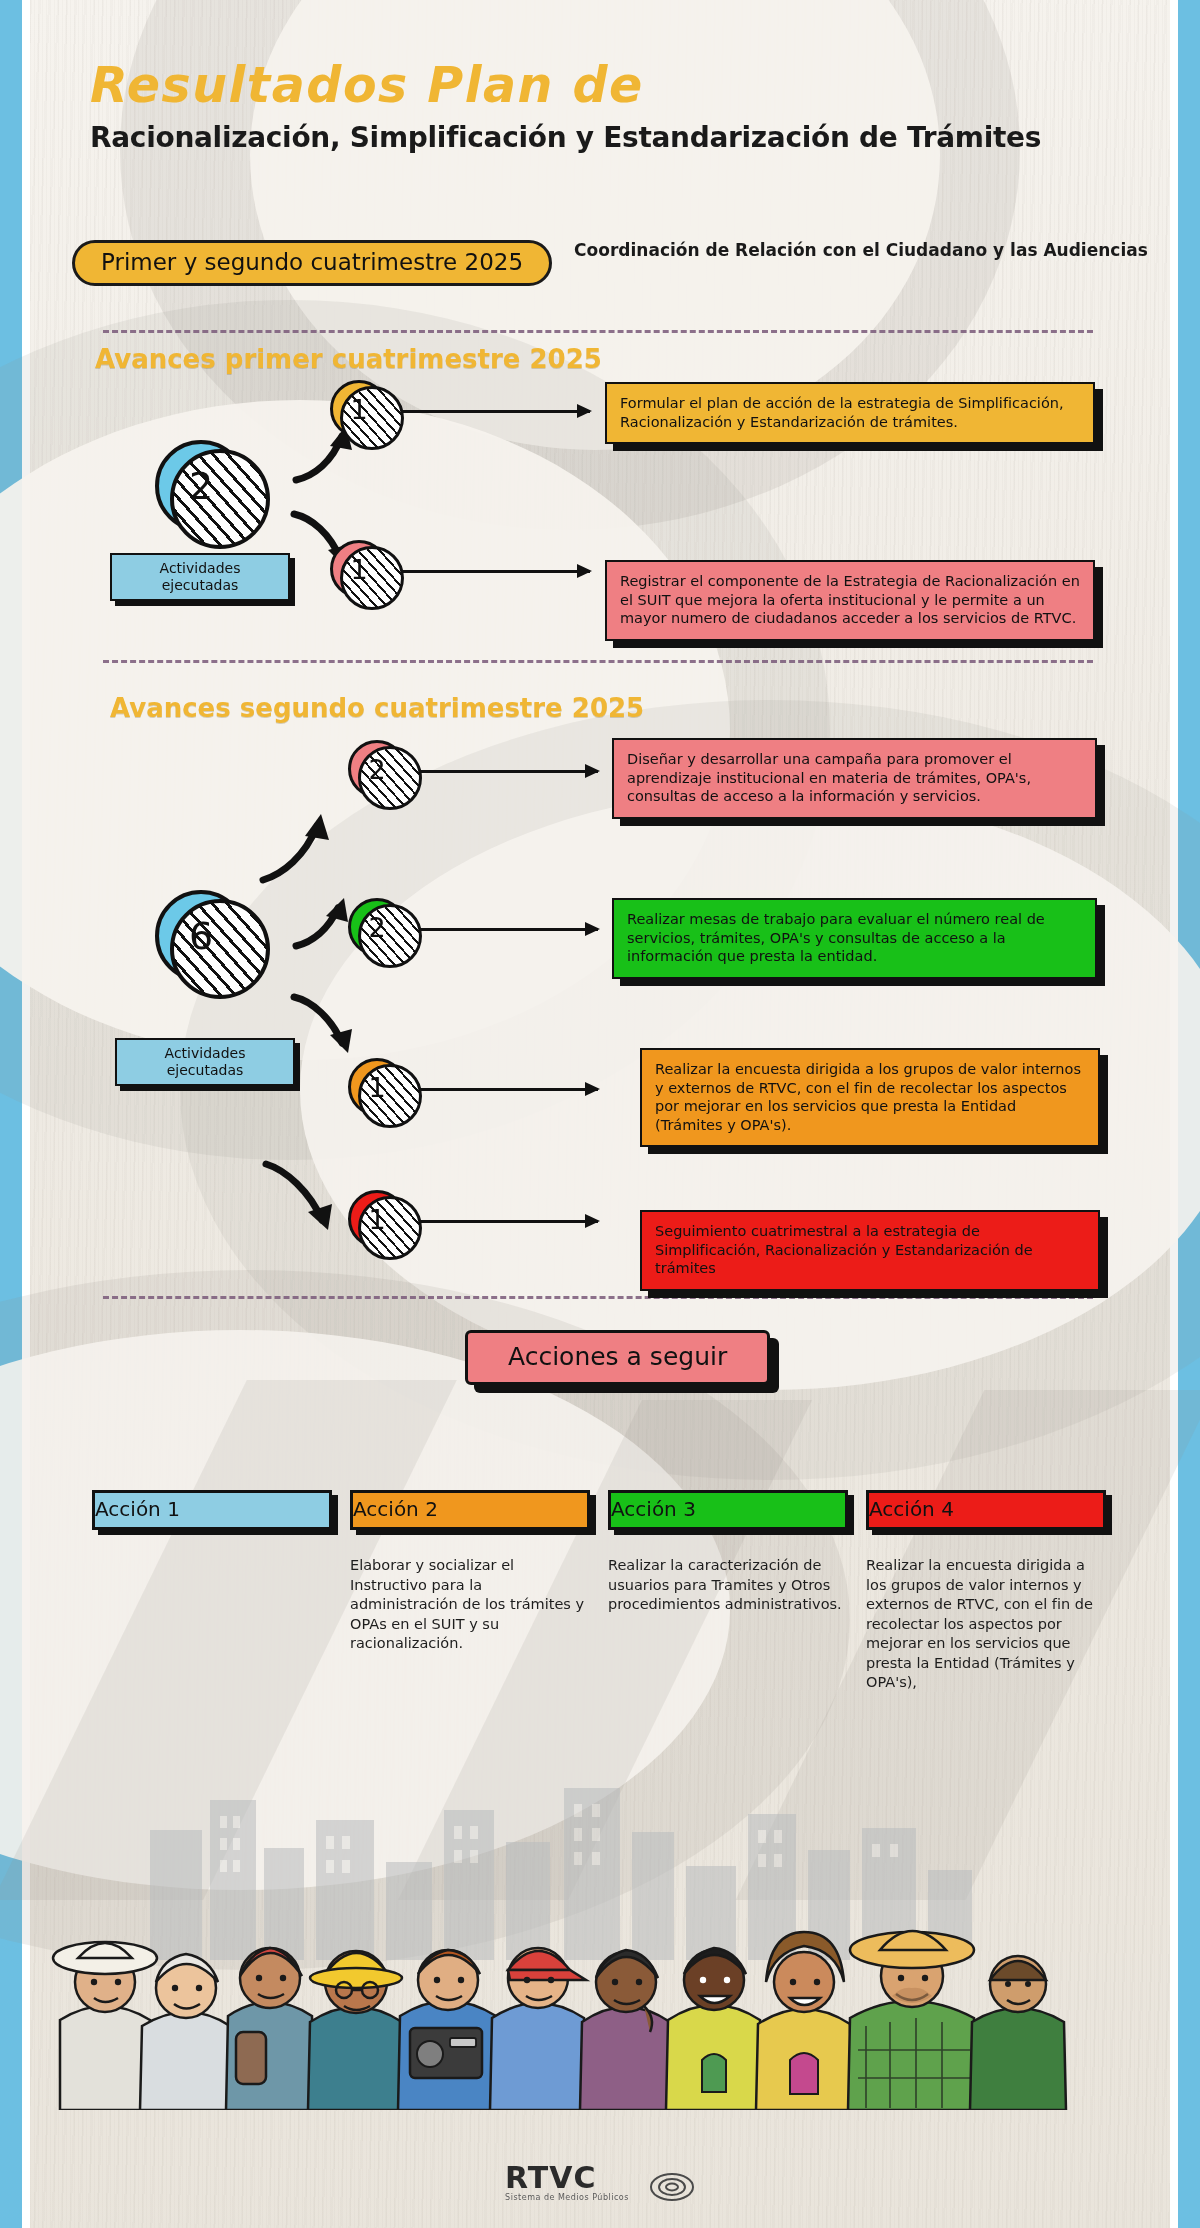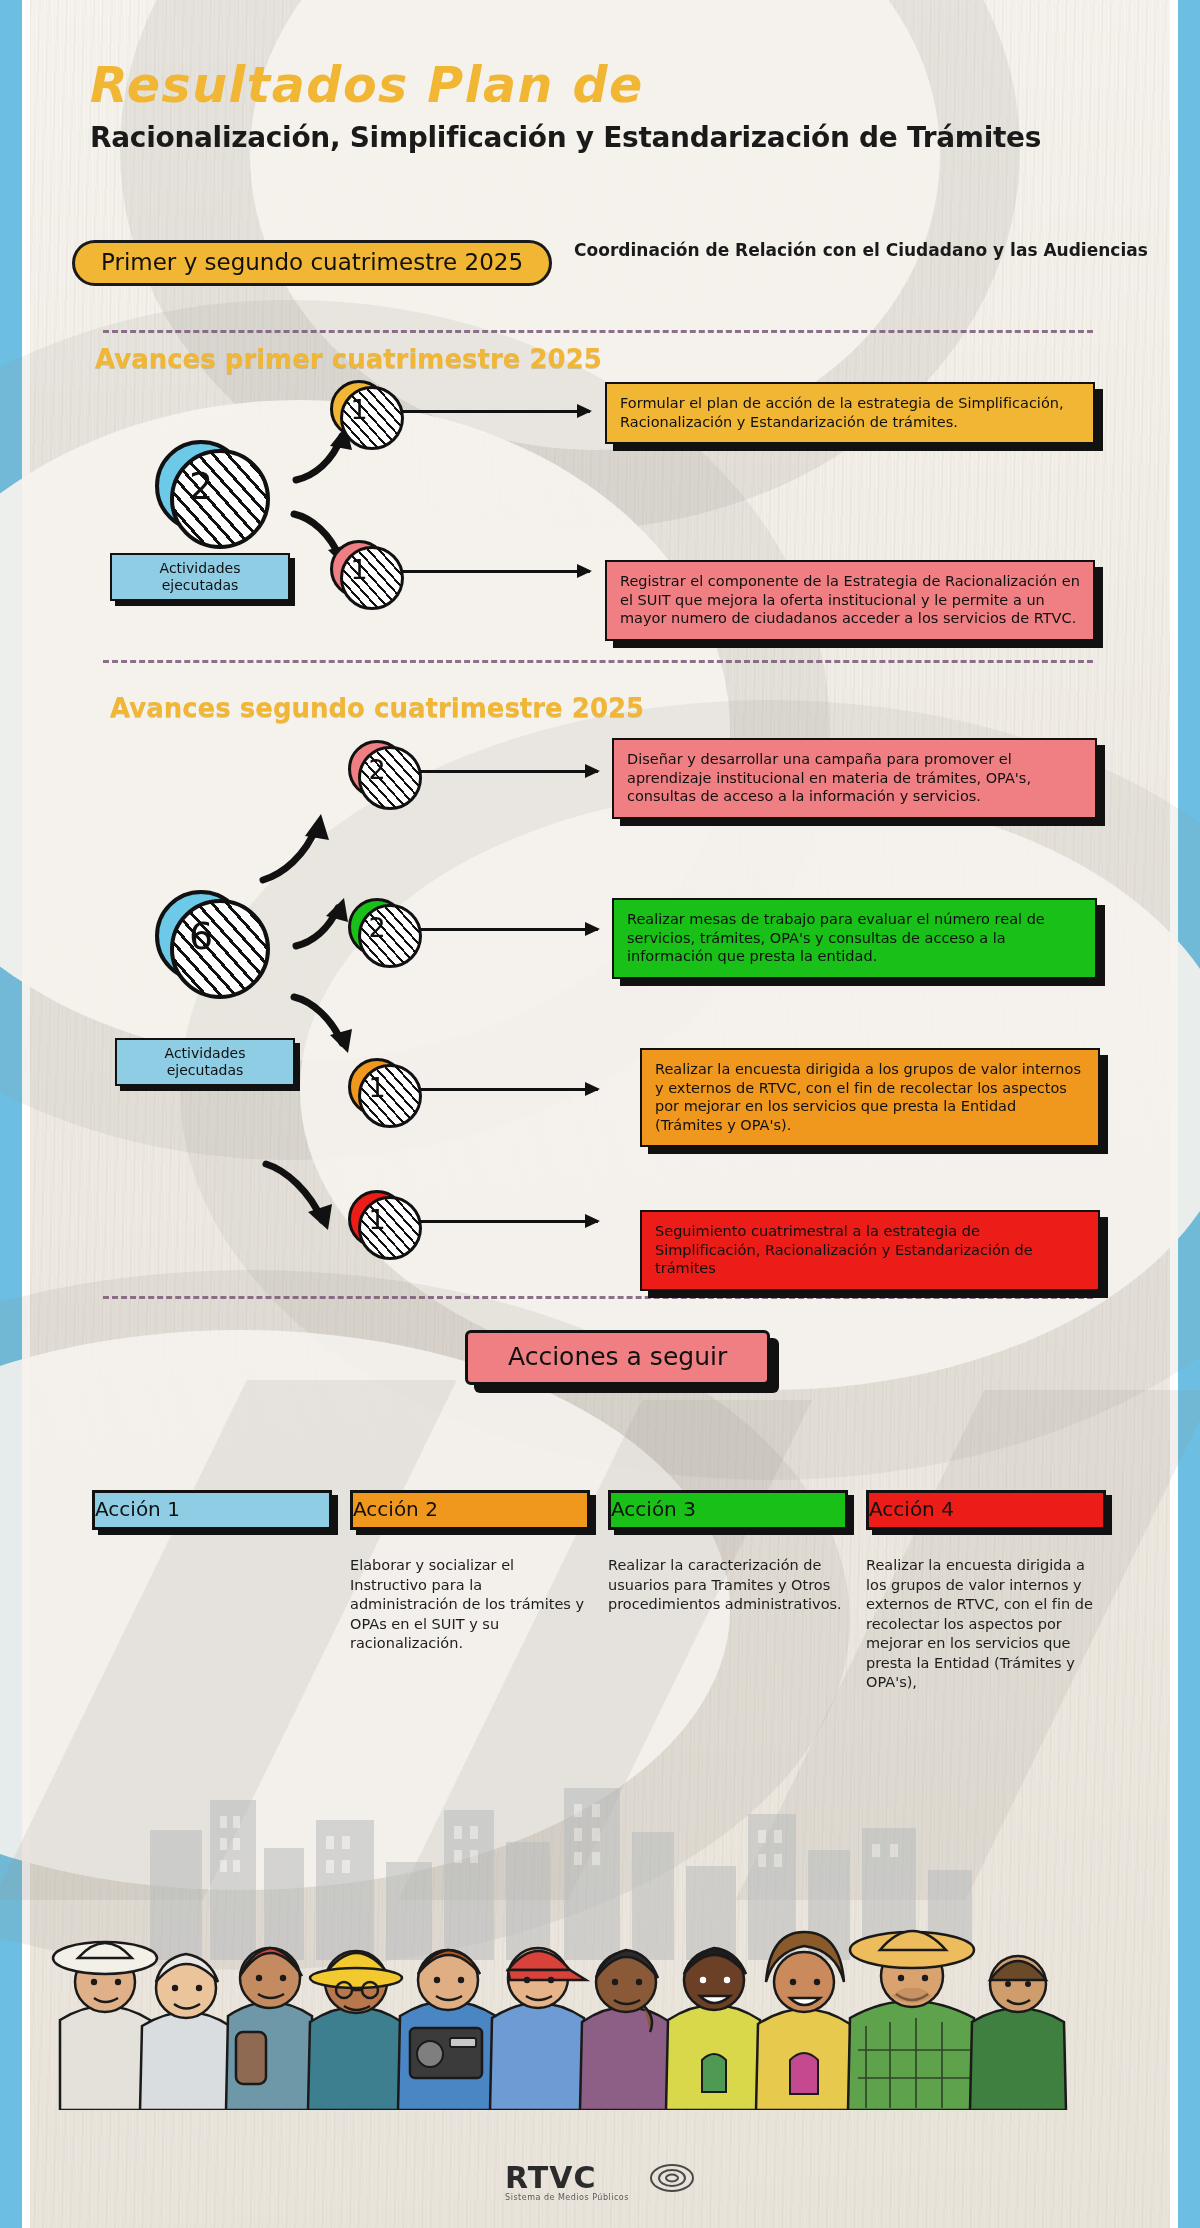--- a/index.html
+++ b/index.html
@@ -270,21 +270,21 @@
     height: 420px;
     overflow: hidden;
   }
   .skyline { position: absolute; bottom: 150px; left: 0; width: 100%; height: 190px; opacity: .55; }
   .crowd  { position: absolute; bottom: 0; left: 0; width: 100%; height: 300px; }
 
   
   .footer {
     position: absolute;
     left: 0; right: 0; bottom: 26px;
-    display: flex; justify-content: center; align-items: flex-start; gap: 20px;
+    display: flex; justify-content: center; align-items: flex-end; gap: 20px;
   }
   .logo-txt {
     font-size: 30px; font-weight: 700; letter-spacing: 1px; color: #2b2b2b;
     font-family: "DejaVu Sans", sans-serif; line-height: 1;
   }
   .logo-sub { font-size: 8px; color: #5a5a5a; letter-spacing: .5px; font-family: "DejaVu Sans", sans-serif; }
 </style>
 </head>
 <body>
 

